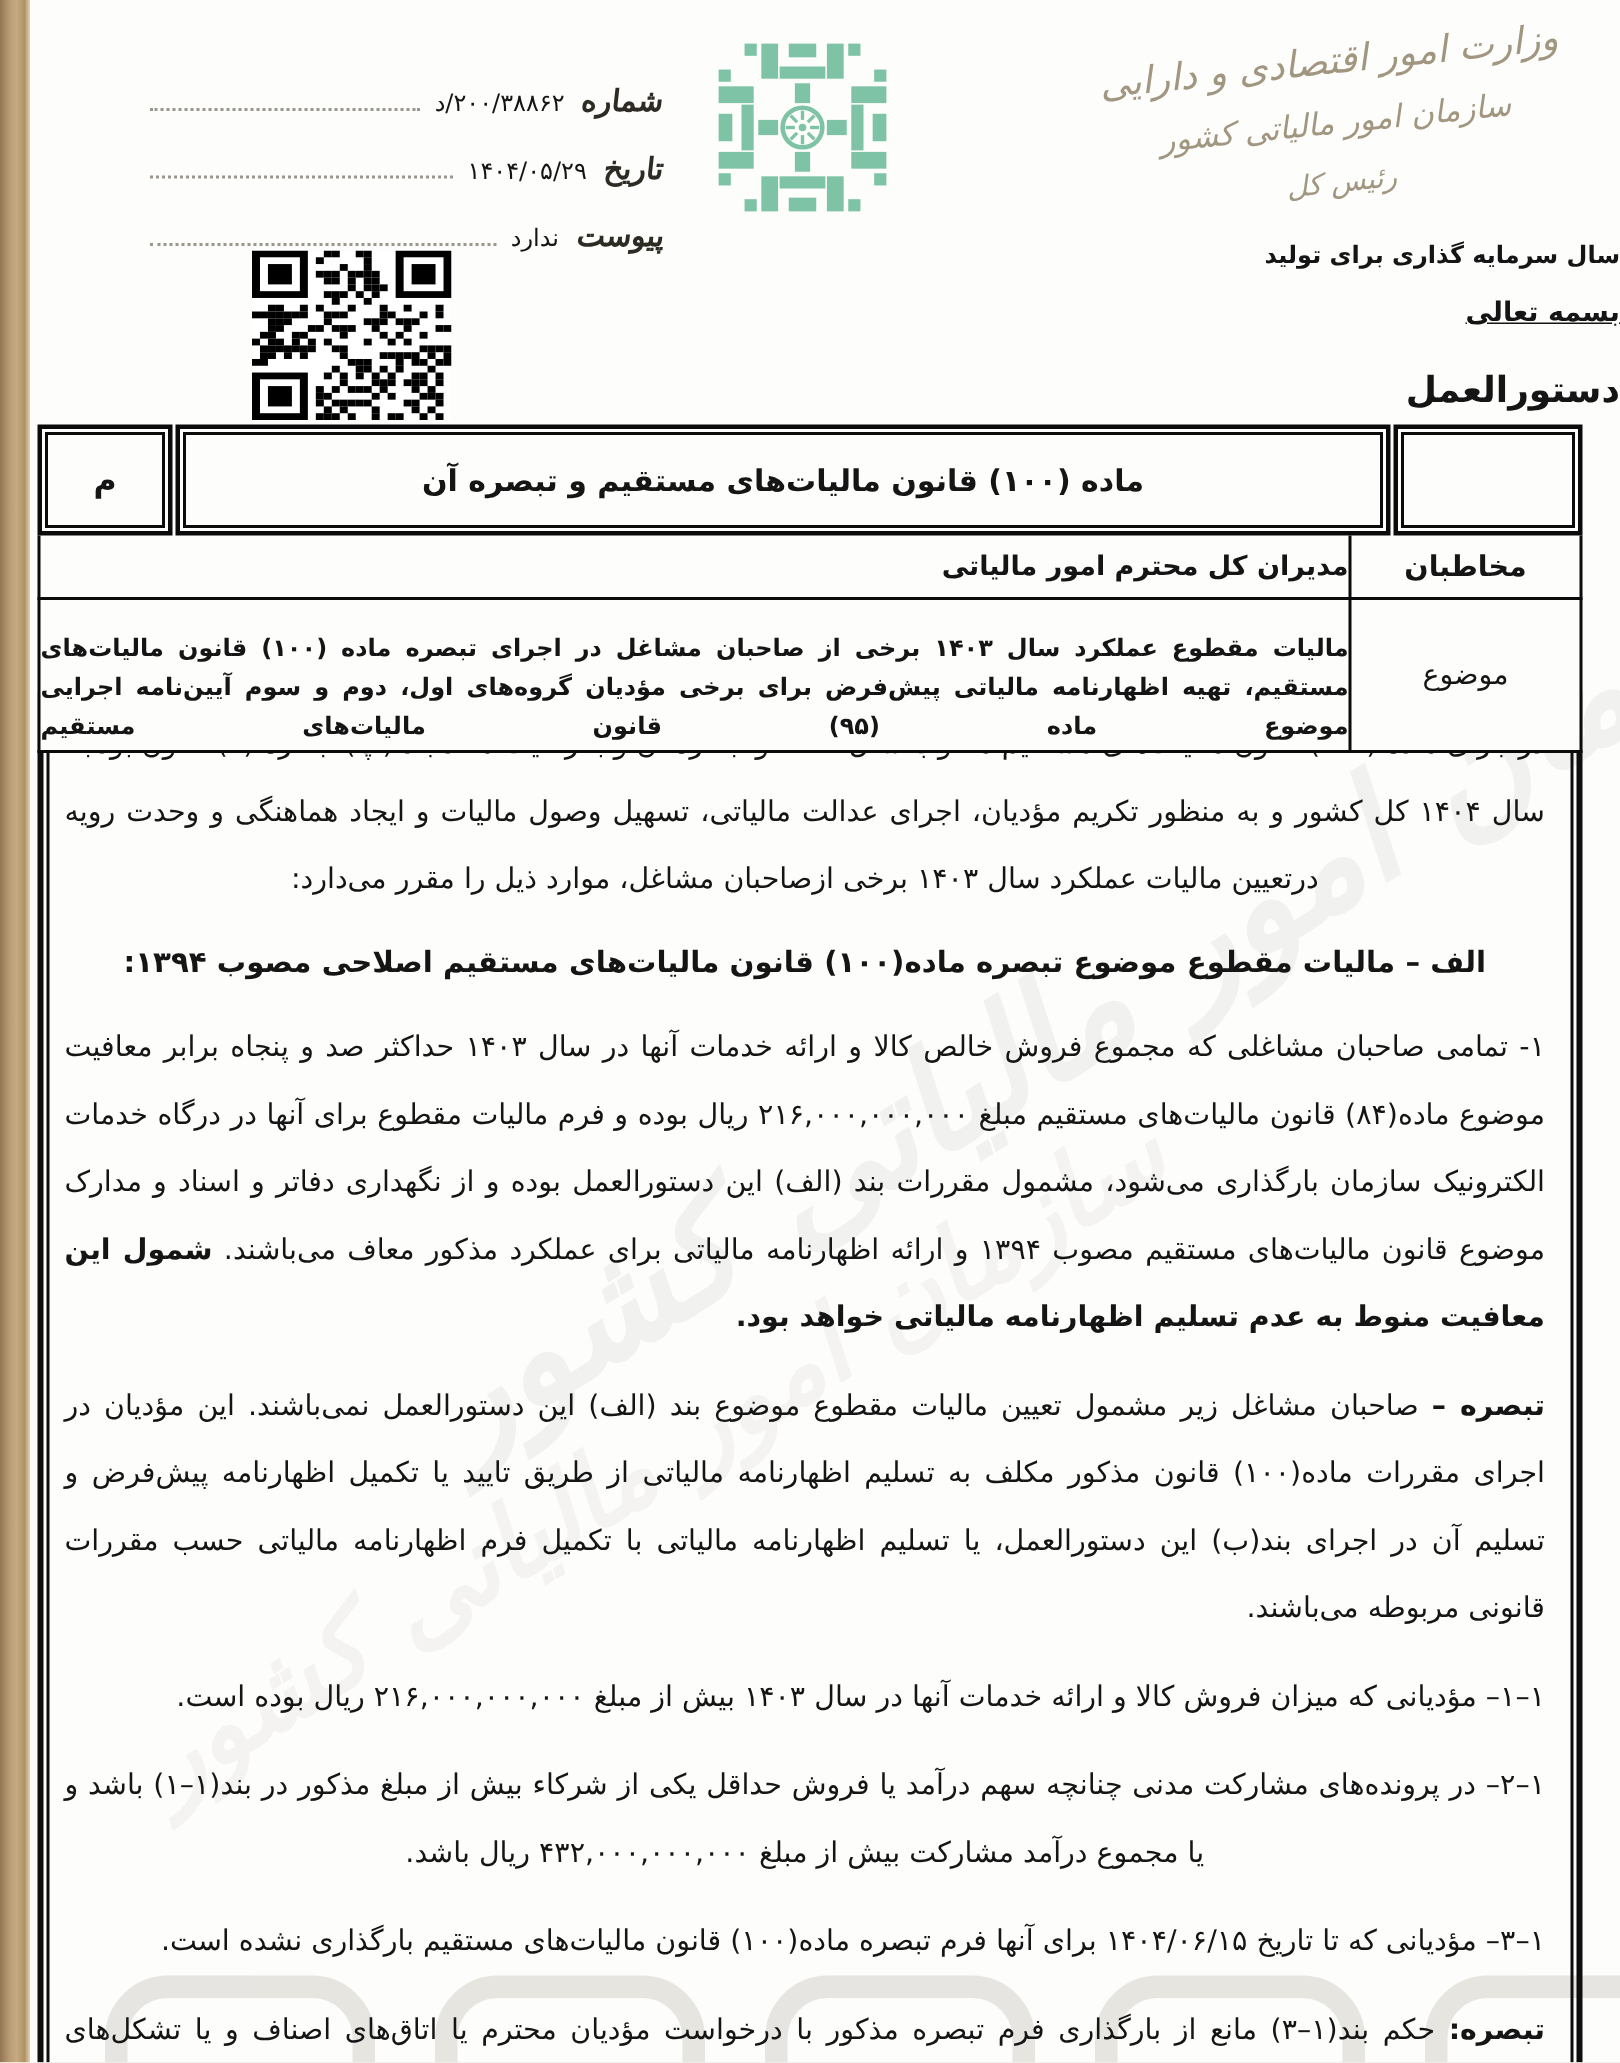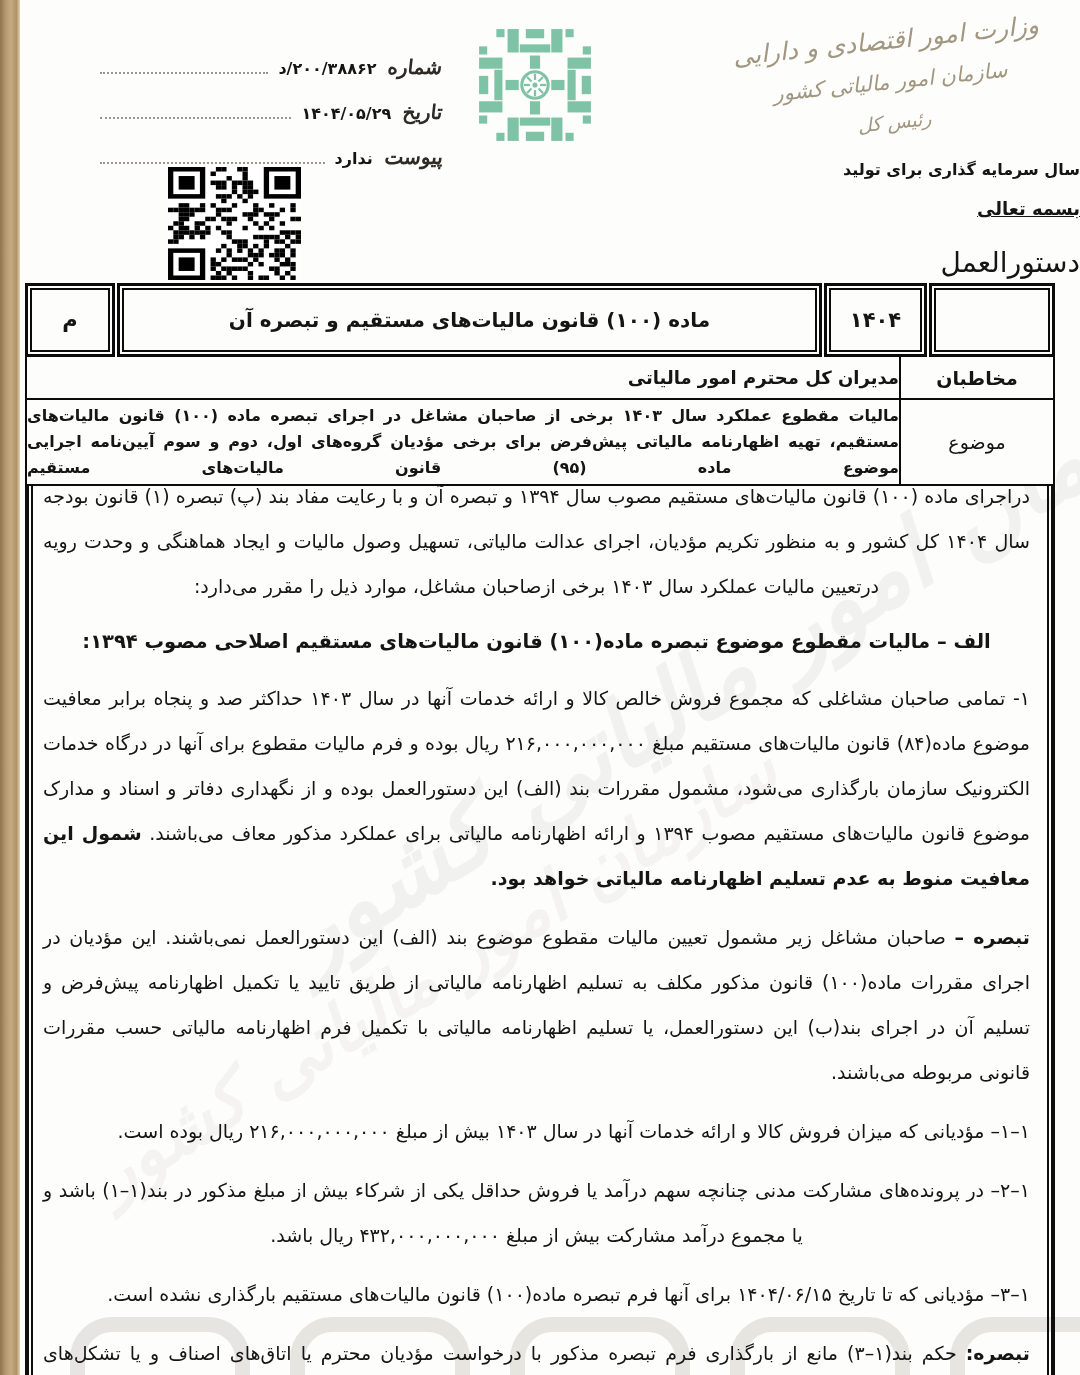--- a/index.html
+++ b/index.html
@@ -27,27 +27,27 @@
   }
   .ministry .m1{font-size:25px;letter-spacing:1px;}
   .ministry .m2{font-size:21px;margin-top:15px;}
   .ministry .m3{font-size:19px;margin-top:17px;}
 
   .logo{position:absolute;top:24px;left:468px;width:134px;height:122px;z-index:2;}
 
   .ref-block{position:absolute;top:34px;left:100px;width:345px;z-index:2;}
   .ref-row{display:flex;align-items:flex-end;height:45px;}
   .ref-label{font-style:italic;font-weight:bold;font-size:20px;color:#2e2b25;padding-right:4px;white-space:nowrap;transform:skewX(8deg);}
-  .ref-value{font-weight:bold;font-size:16px;padding:0 10px 1px 10px;white-space:nowrap;}
+  .ref-value{font-weight:normal;font-size:16px;padding:0 10px 1px 10px;white-space:nowrap;}
   .ref-dots{flex:1;border-bottom:2px dotted #9a968e;margin-bottom:5px;min-width:30px;}
 
   .center-line{position:absolute;left:0;width:100%;text-align:right;z-index:2;}
   .slogan{top:160px;font-size:16px;font-weight:bold;}
   .bismillah{top:198px;font-size:18px;font-weight:bold;text-decoration:underline;}
-  .doc-type{top:246px;font-size:28px;font-weight:normal;letter-spacing:1px;}
+  .doc-type{top:246px;font-size:24px;font-weight:bold;letter-spacing:1px;}
 
   .qr{position:absolute;top:167px;left:168px;width:133px;height:113px;z-index:2;}
 
   
   .doc-table{position:absolute;top:283px;left:25px;width:1030px;z-index:2;background:#fdfdfc;}
   .row1{display:flex;height:74px;background:#fdfdfc;}
   .hcell{border:3px solid #0b0b0b;margin-left:2px;padding:2px;box-sizing:border-box;}
   .hcell:last-child{margin-left:0;}
   .hcell-inner{border:2px solid #0b0b0b;height:100%;display:flex;align-items:center;justify-content:center;box-sizing:border-box;font-weight:bold;}
   .c-blank{width:126px;}
@@ -55,21 +55,21 @@
   .c-title{flex:1;font-size:20px;}
   .c-letter{width:90px;font-size:21px;}
 
   .row2,.row3{display:flex;border:2.5px solid #0b0b0b;border-top:none;box-sizing:border-box;background:#fdfdfc;}
   .row2{height:43px;}
   .row3{min-height:62px;}
   .lbl-cell{width:154px;display:flex;align-items:center;justify-content:center;font-size:19px;box-sizing:border-box;border-left:2.5px solid #0b0b0b;}
   .lbl-bold{font-weight:bold;}
   .val-cell{flex:1;display:flex;align-items:center;box-sizing:border-box;padding:3px 0;}
   .recipients{font-weight:bold;font-size:18px;}
-  .subject{font-weight:bold;font-size:16px;line-height:26px;text-align:justify;text-align-last:justify;width:100%;}
+  .subject{font-weight:bold;font-size:16px;line-height:26px;text-align:justify;text-align-last:justify;width:100%;margin-top:16px;}
 
   
   .body-box{
     position:absolute;top:462px;left:25px;width:1030px;height:913px;z-index:1;
     border-left:4px solid #0e0e0e;border-right:4px solid #0e0e0e;box-sizing:border-box;
   }
   .body-inner{
     border-left:2px solid #0e0e0e;border-right:2px solid #0e0e0e;margin:0 2px;height:100%;
     box-sizing:border-box;padding:12px 17px 0 10px;overflow:hidden;position:relative;z-index:1;
   }
@@ -354,23 +354,20 @@
       <rect x="2" y="20" width="3" height="3" fill="#000"></rect>
     </svg>
 
   <div class="center-line doc-type">دستورالعمل</div>
 
   <div class="doc-table">
     <div class="row1">
       <div class="hcell c-blank">
           <div class="hcell-inner"></div>
         </div>
-      <div class="hcell c-year">
-        <div class="hcell-inner">۱۴۰۴</div>
-      </div>
       <div class="hcell c-title">
         <div class="hcell-inner">ماده (۱۰۰) قانون مالیات‌های مستقیم و تبصره آن</div>
       </div>
       <div class="hcell c-letter">
         <div class="hcell-inner">م</div>
       </div>
     </div>
     <div class="row2">
       <div class="lbl-cell lbl-bold">مخاطبان</div>
       <div class="val-cell">

